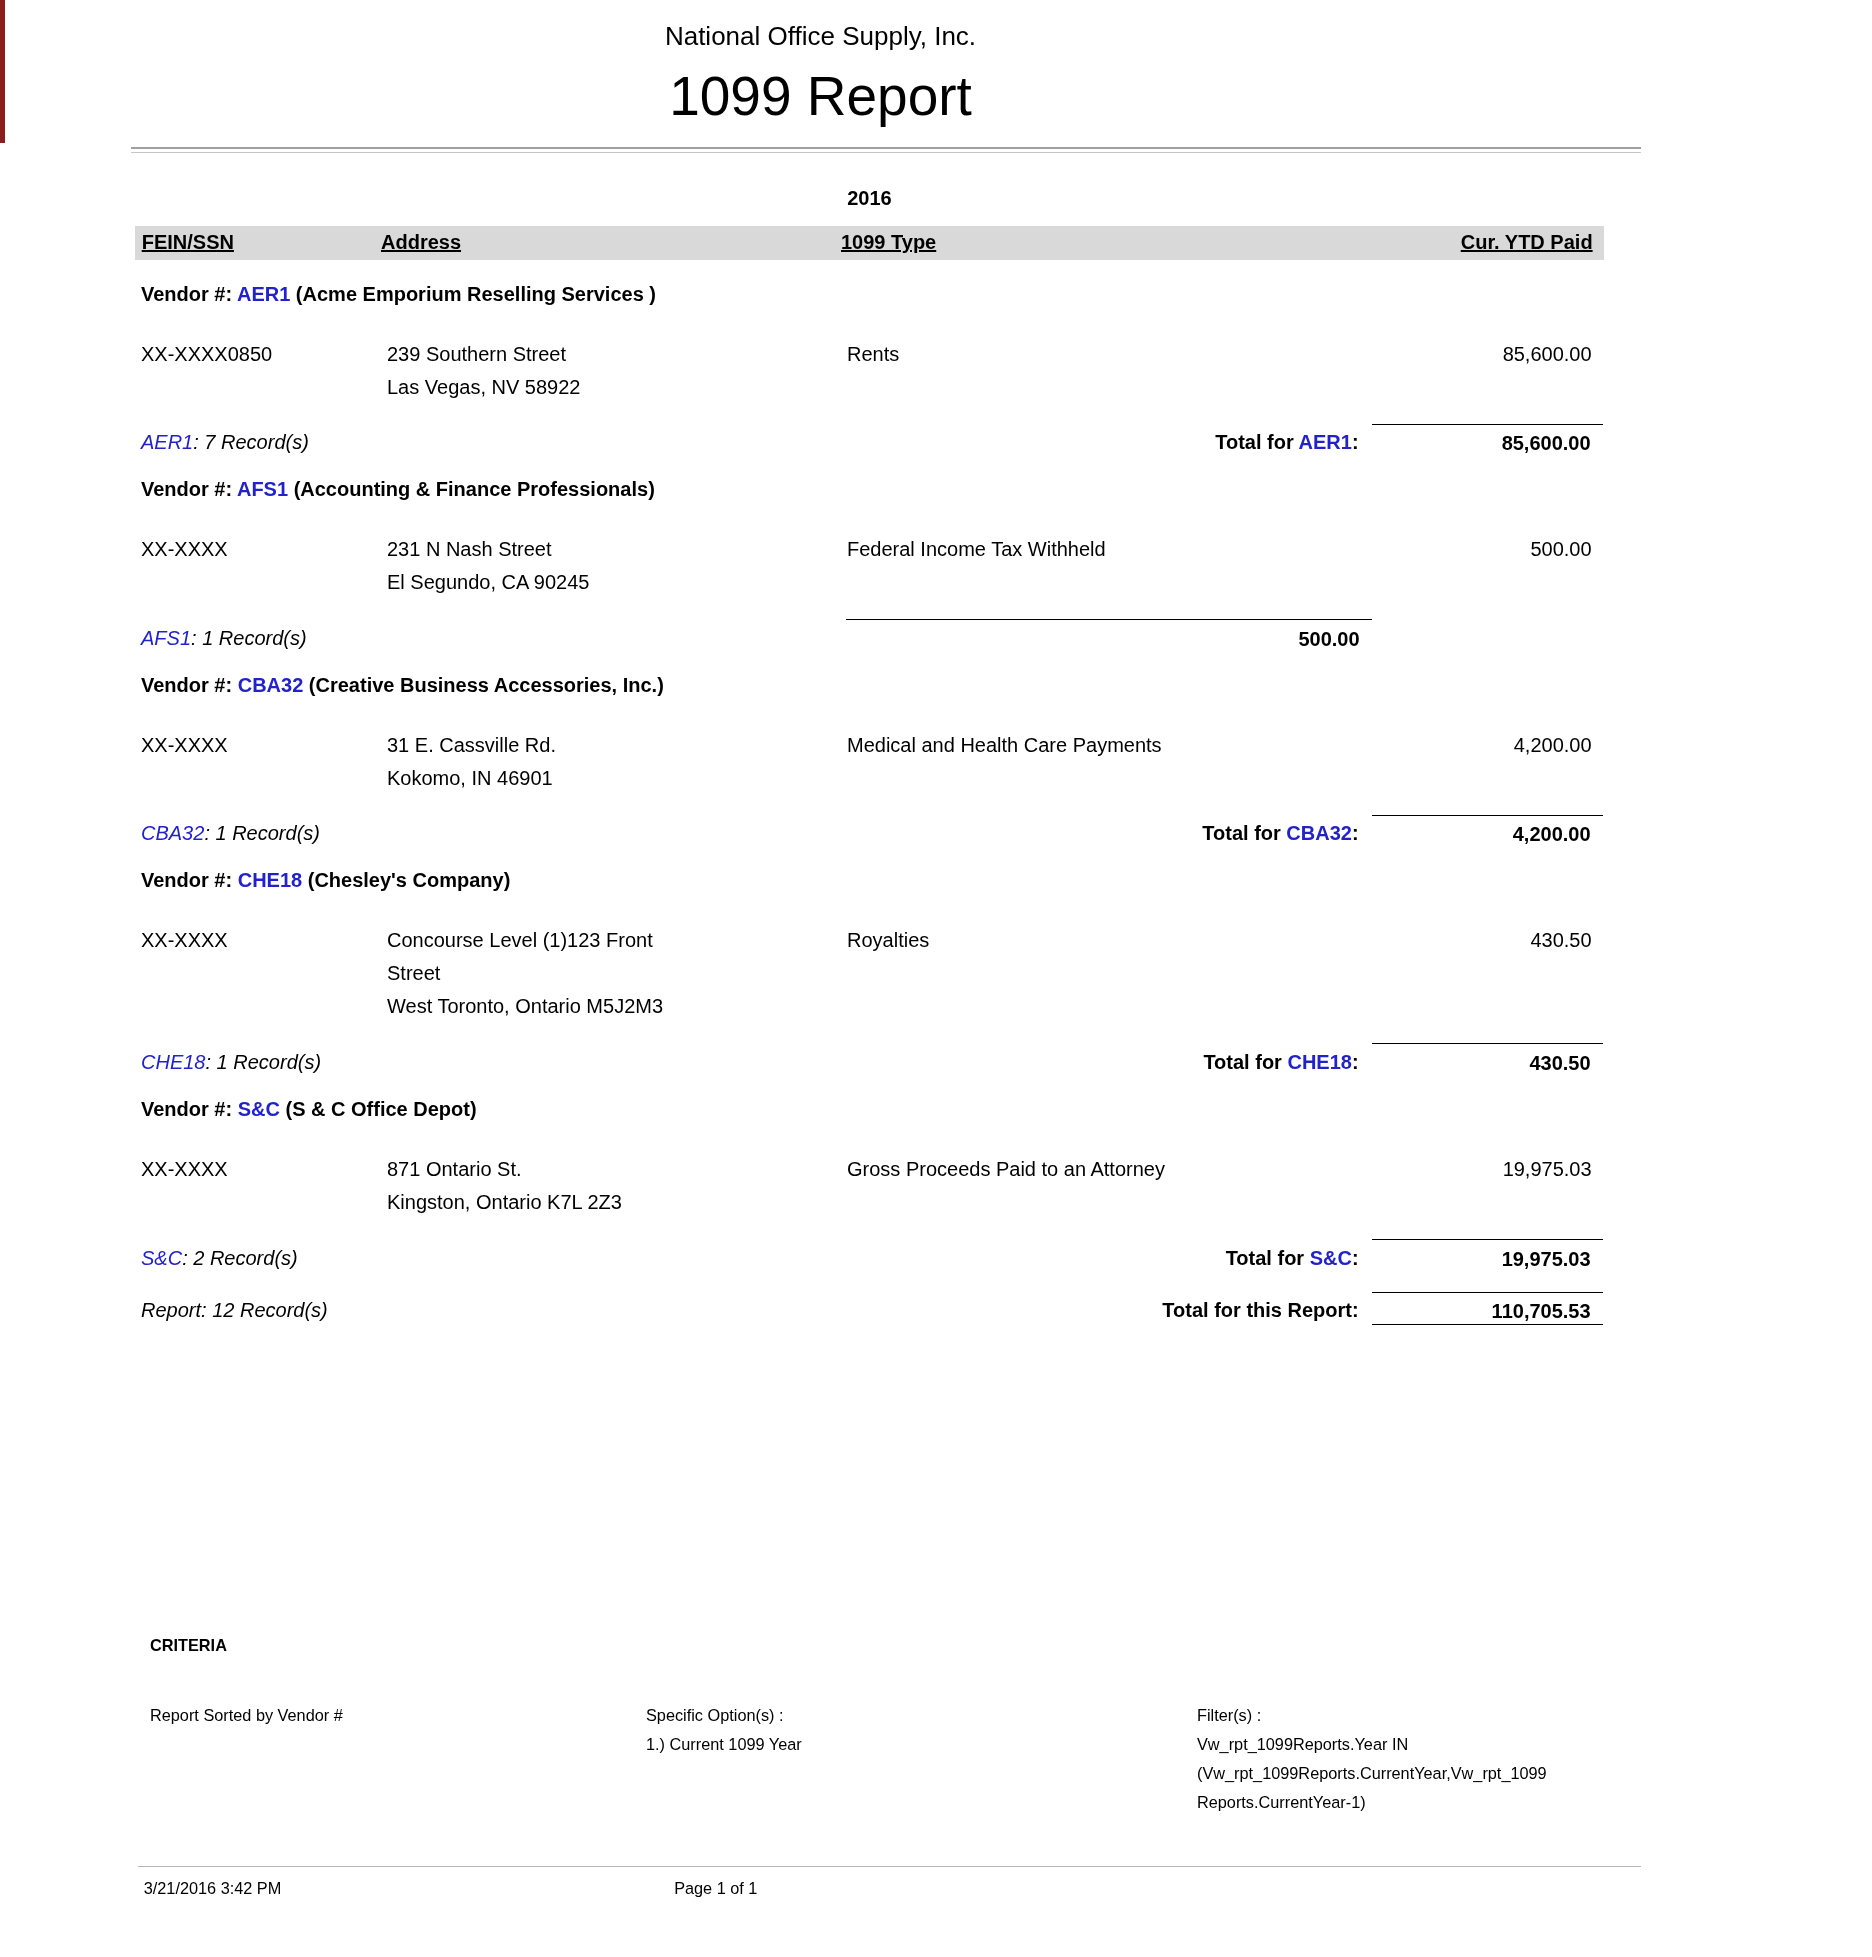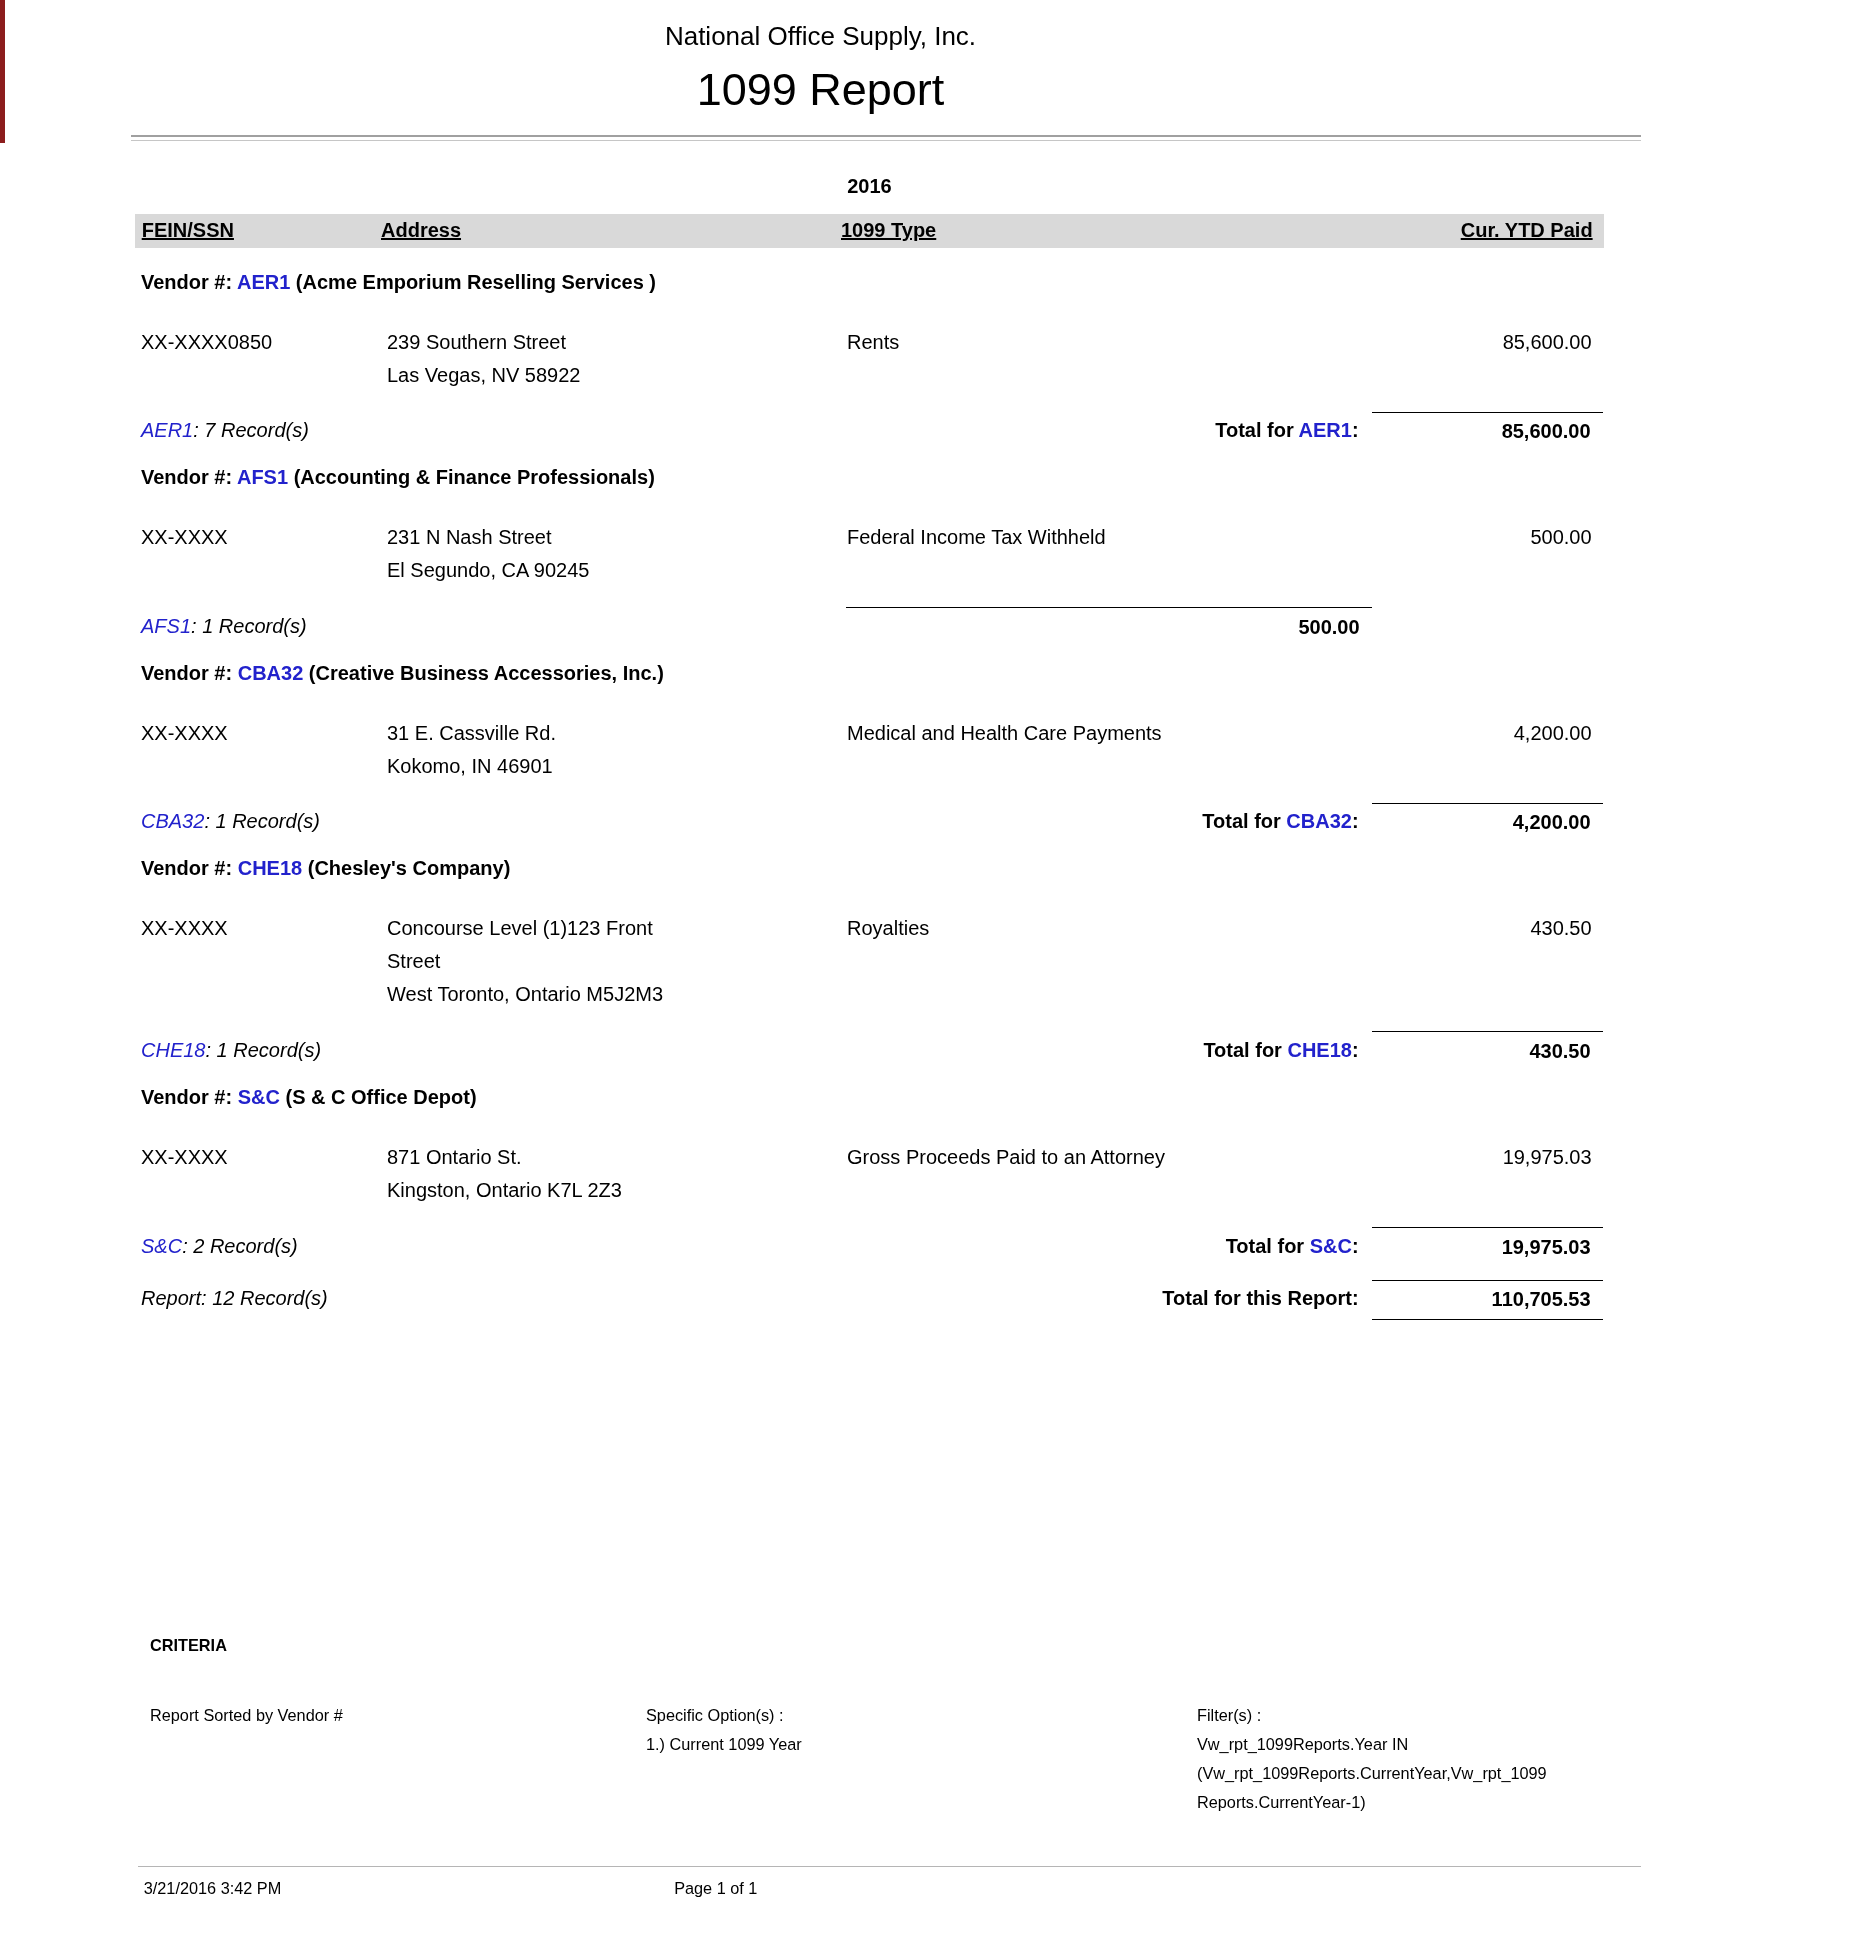--- a/index.html
+++ b/index.html
@@ -12,21 +12,21 @@
     color:#000;
     font-size:20px;
     overflow:hidden;
   }
   .edge-marker {
     position:absolute; left:0; top:0; width:4.8px; height:143px;
     background: var(--edge-marker, #8c1d1d);
   }
   .report-header { text-align:center; padding-top:21px; }
   .company-name { font-size:26px; }
-  .report-title { font-size:45px; margin-top:11.5px; }
+  .report-title { font-size:55px; margin-top:11.5px; }
   .double-rule {
     margin:19px 0 0 131px;
     width:1592px;
     height:3.8px;
     border-top:2.9px solid var(--rule-gray, #a0a0a0);
     border-bottom:1px solid #c6c6c6;
   }
   .table-area { margin-left:135px; width:1469px; }
   .year-line { text-align:center; font-weight:bold; margin-top:34px; }
   .header-band {
@@ -57,21 +57,21 @@
     margin:20px 0 0 141px;
   }
   .total-row > div { padding-top:7.6px; }
   .records-cell { font-style:italic; }
   .total-label-cell { text-align:right; padding-right:13.4px; font-weight:bold; }
   .total-amt-cell {
     text-align:right; padding-right:12.4px; font-weight:bold;
     border-top:1.9px solid #000;
   }
   .report-total-row { margin-top:21px; }
-  .report-amt { border-bottom:1.9px solid #000; padding-bottom:8px; }
+  .report-amt { border-bottom:1.9px solid #000; padding-bottom:1px; }
 
   .blue { color: var(--accent-blue, #2222cc); }
   .italic { font-style:italic; }
 
   .criteria-block { position:absolute; left:150px; top:1636px; font-size:16.3px; width:1587px; }
   .criteria-heading { font-weight:bold; margin-bottom:46px; }
   .criteria-cols { display:flex;gap:15px; }
   .crit-col1 { width:481px; }
   .crit-col2 { width:536px; }
   .crit-col3 { width:535px; }

